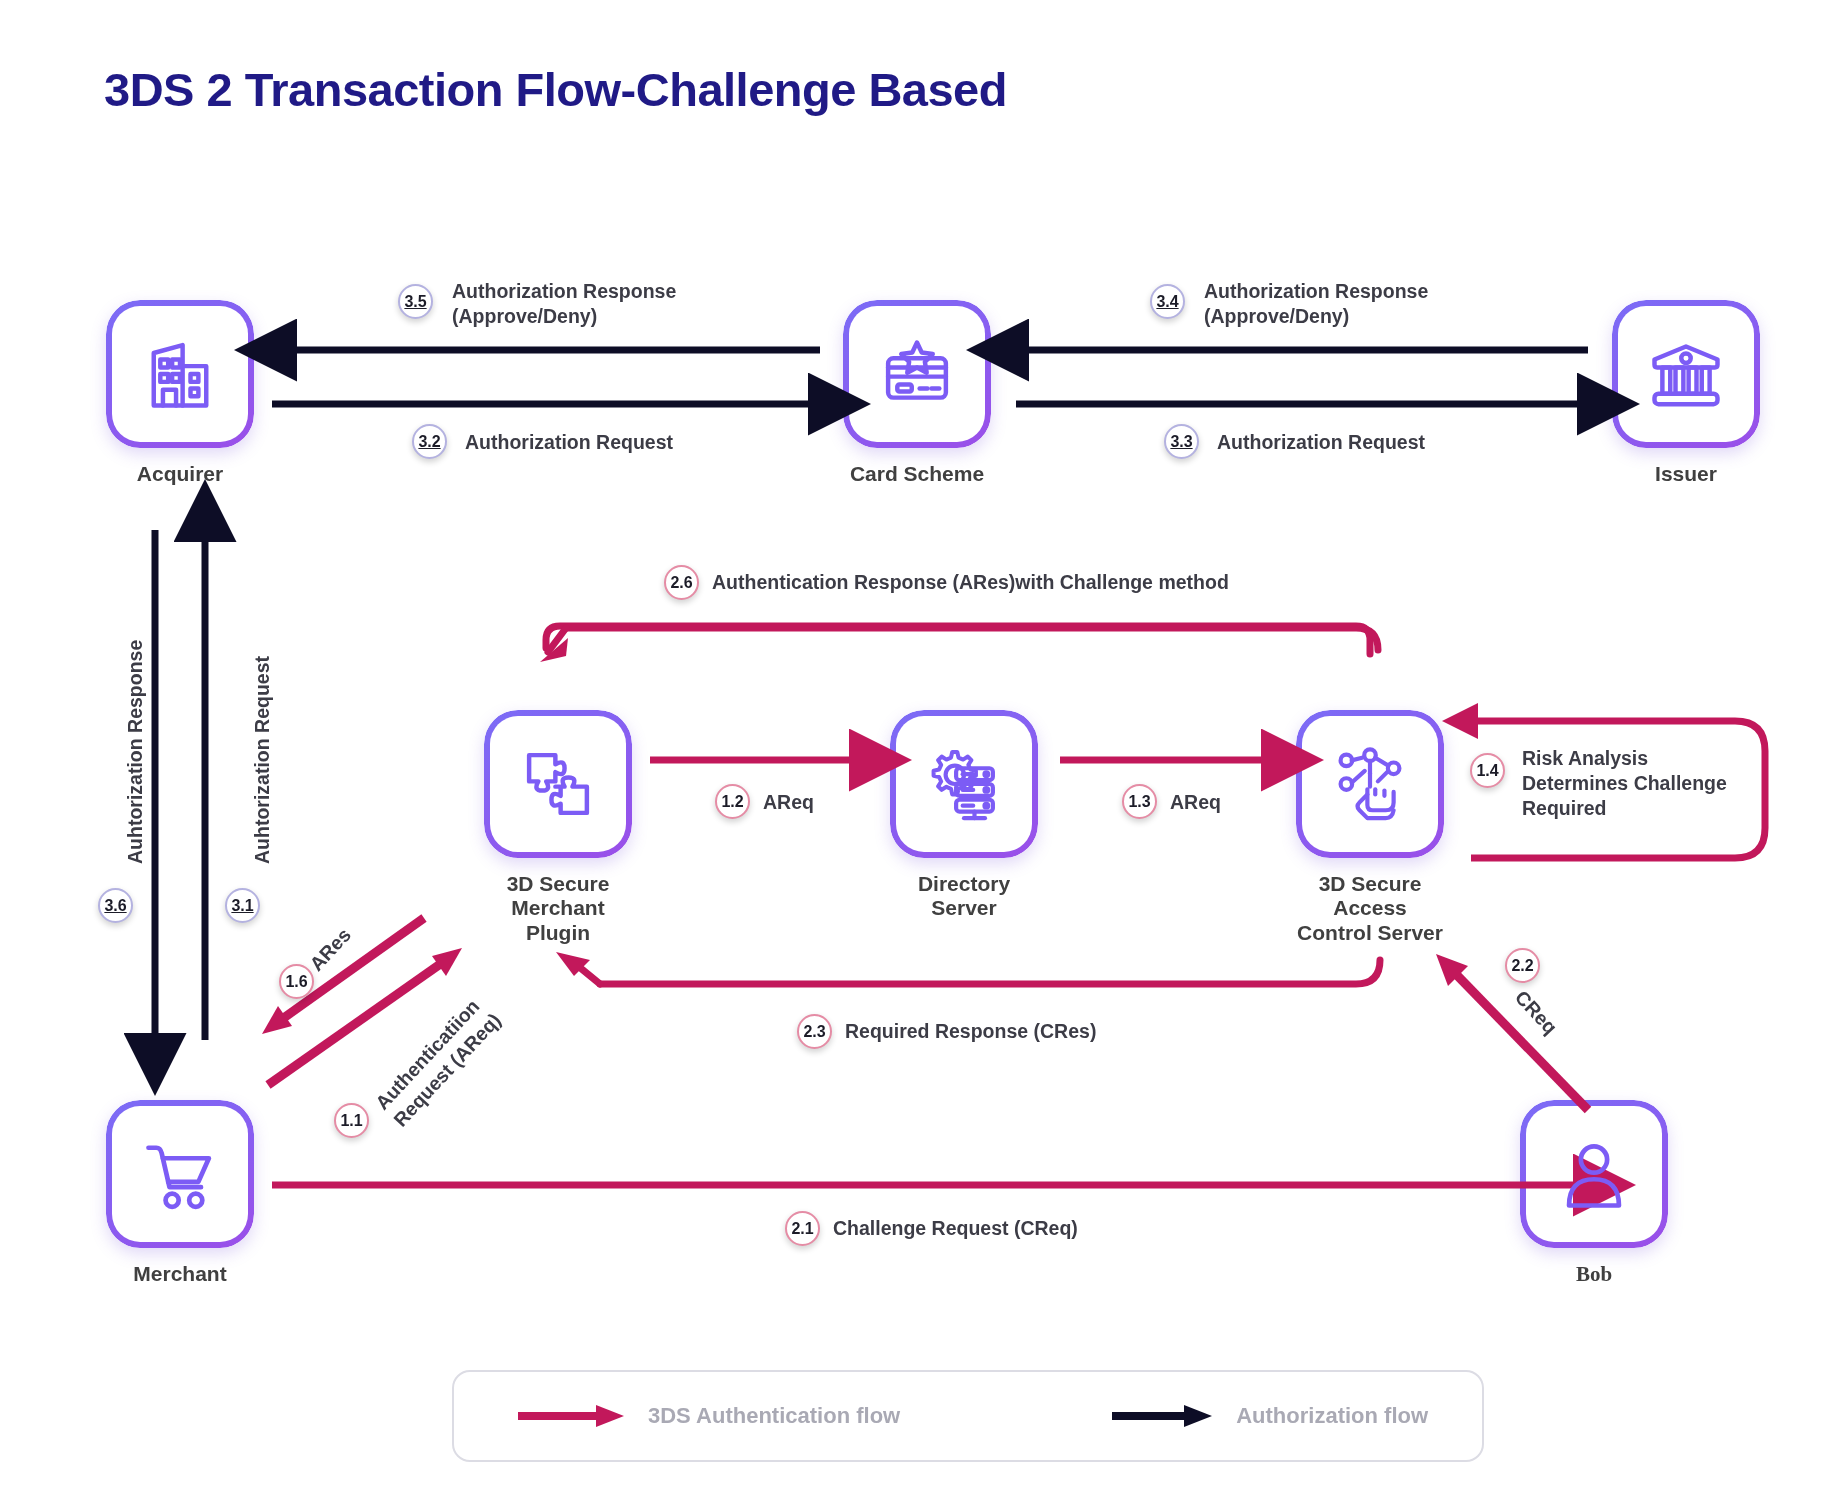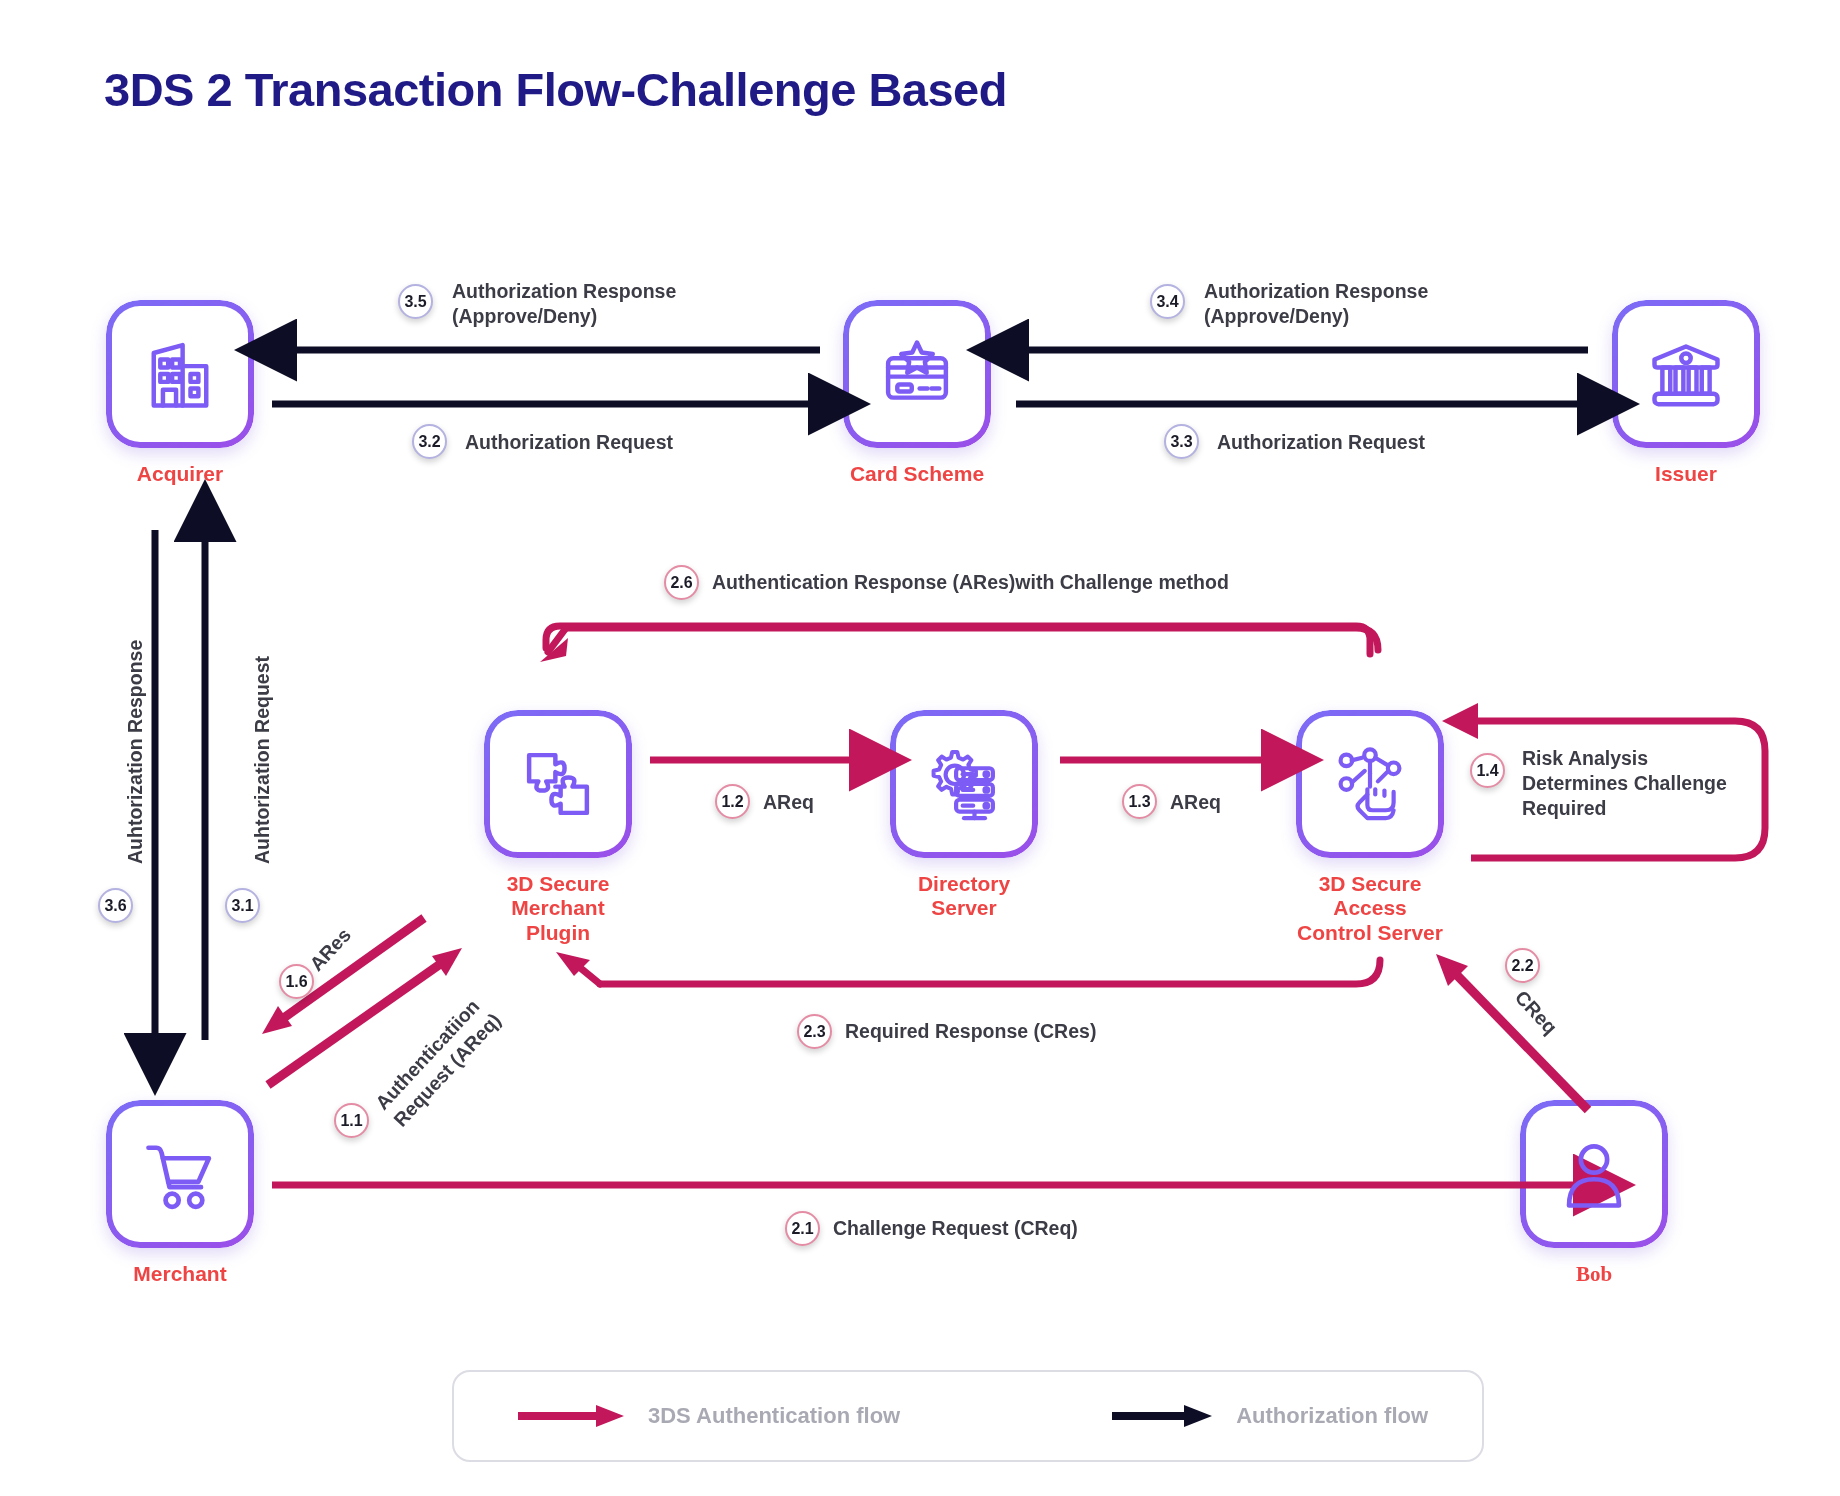--- a/index.html
+++ b/index.html
@@ -41,38 +41,38 @@
     -webkit-mask: linear-gradient(#000 0 0) content-box, linear-gradient(#000 0 0);
     -webkit-mask-composite: xor;
     mask-composite: exclude;
   }
   .node-icon { position: relative; z-index: 2; width: 84px; height: 84px; display:block; }
   .node-label {
     margin-top: 14px;
     text-align: center;
     font-size: 21px;
     font-weight: bold;
-    color: #ef4444;
+    color: #404040;
     line-height: 1.16;
     white-space: pre-line;
   }
 
   
   .badge {
     position: absolute;
     width: 35px; height: 35px;
     border-radius: 50%;
     background: #fff;
     display: flex; align-items: center; justify-content: center;
     font-size: 16px; font-weight: bold;
     color: #1c1c28;
     box-shadow: 0 3px 6px rgba(0,0,0,0.18);
     z-index: 6;
   }
-  .badge.auth { border: 2px solid #b4b2e0; }
+  .badge.auth { border: 2px solid #b4b2e0; text-decoration: underline; }
   .badge.tds  { border: 2px solid #e58ca5; }
 
   
   .etext {
     position: absolute;
     font-size: 19.5px;
     font-weight: bold;
     color: #3c3c46;
     line-height: 1.28;
     white-space: pre-line;

